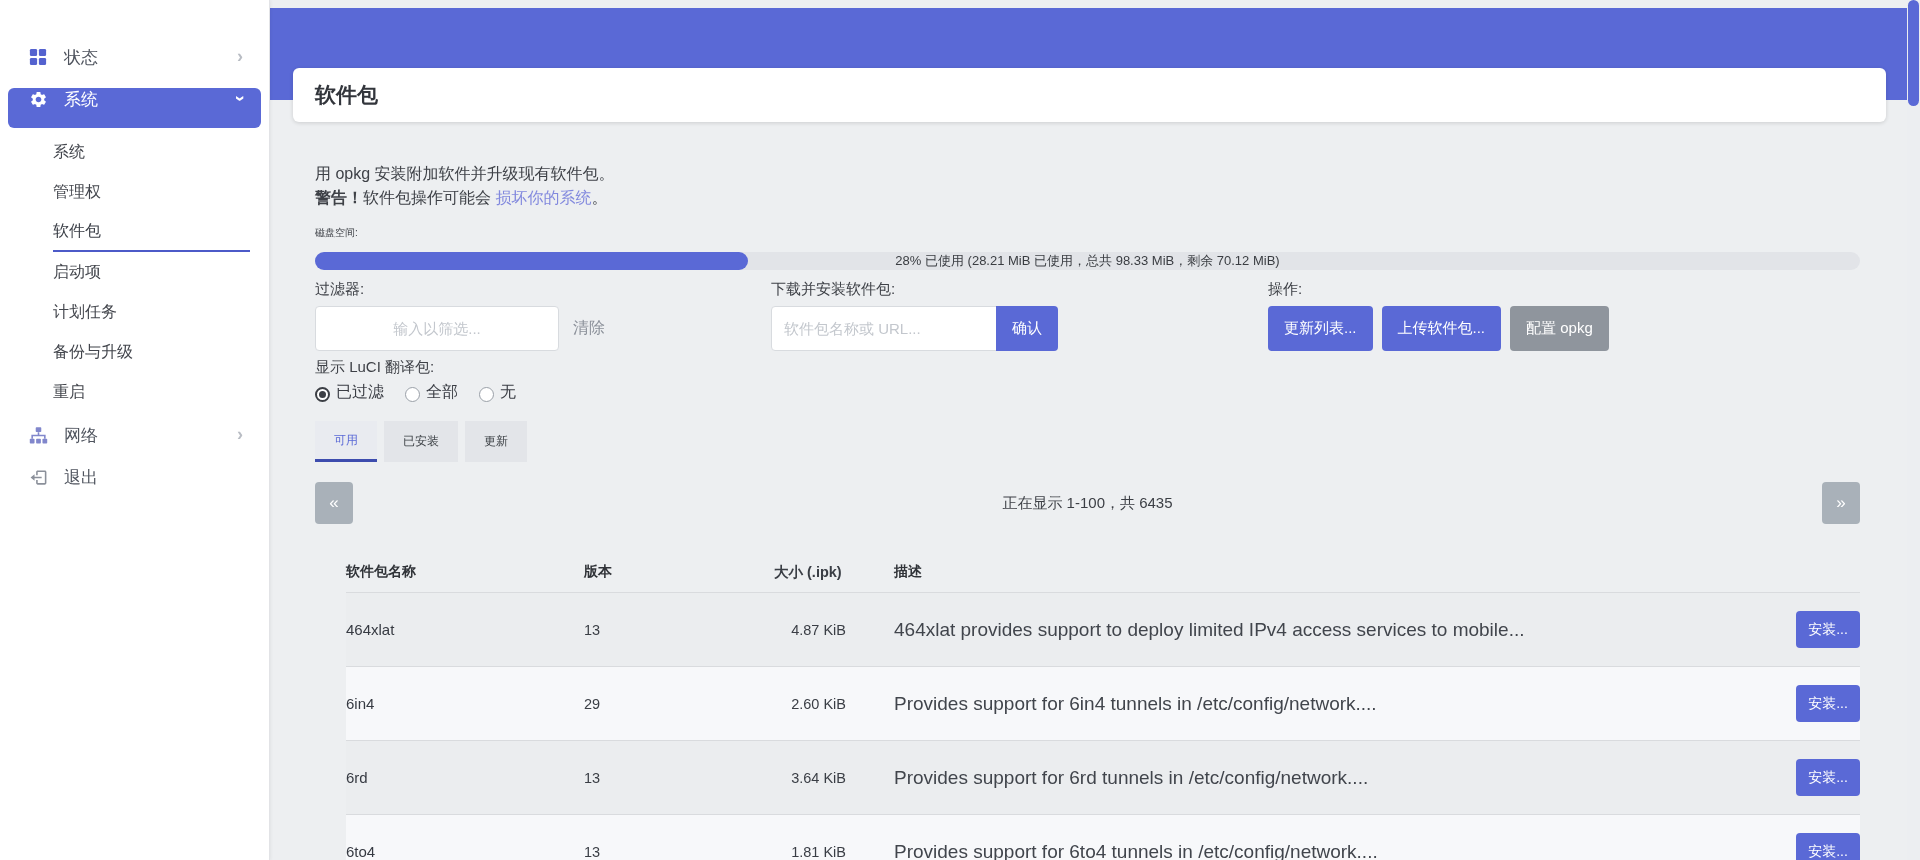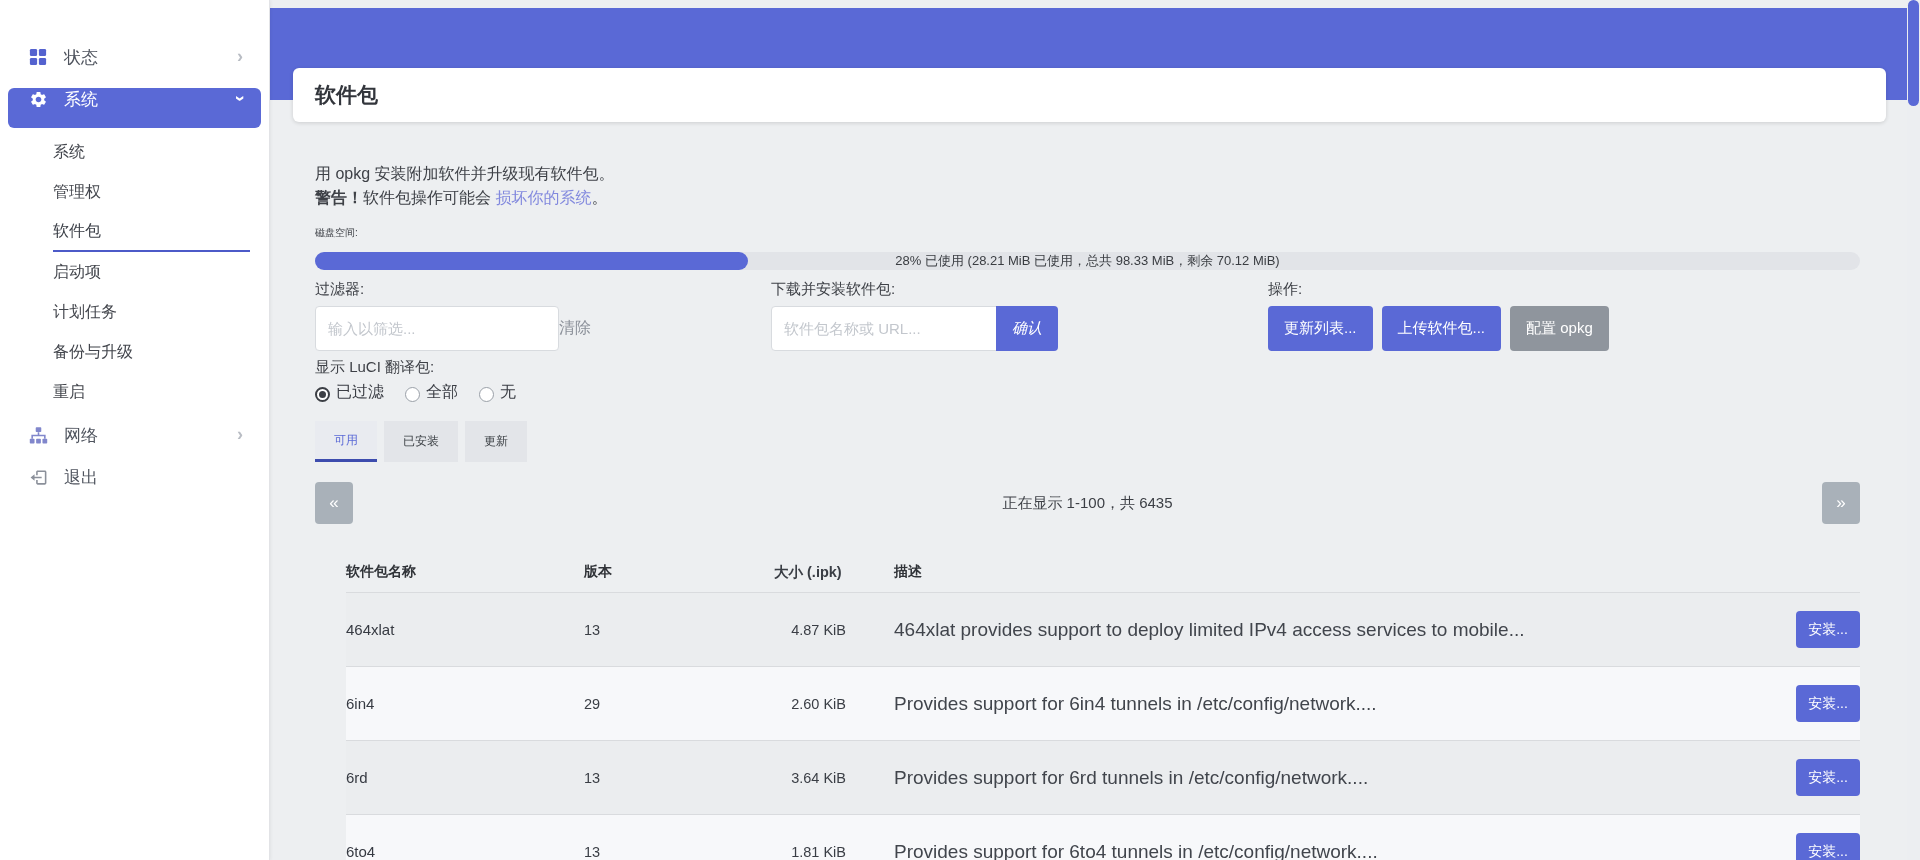--- a/index.html
+++ b/index.html
@@ -49,22 +49,22 @@
   .controls { position:relative; margin-top:10px; height:75px; }
   .grp { position:absolute; top:0; }
   .grp-label { font-size:15px; color:#3e4147; margin-bottom:7px; }
   .grp-row { display:flex; align-items:center; }
   .tinput { height:45px; border:1px solid #d8dbdf; border-radius:4px; padding:0 12px; font-size:15px;
     background:#fff; color:#333; outline:none; font-family:inherit; }
   .tinput::placeholder { color:#c3c7cd; }
   .btn { height:45px; border:none; border-radius:4px; background:#5a69d6; color:#fff; font-size:15px;
     padding:0 16px; cursor:pointer; font-family:inherit; }
   .btn-gray { background:#8f959d; }
-  .btn-attach { border-radius:0 4px 4px 0; margin-left:-2px; width:62px; padding:0;font-style:italic; }
-  .btn-clear { background:transparent; border:none; color:#8b9099; font-size:16px; margin-left:0;
+  .btn-attach { border-radius:0 4px 4px 0; margin-left:-2px; width:62px; padding:0; }
+  .btn-clear { background:transparent; border:none; color:#8b9099; font-size:16px; margin-left:14px;
     cursor:pointer; font-family:inherit; }
   .grp-act .btn { margin-right:9px; }
 
   .lang-label { margin-top:3px; font-size:15px; color:#3e4147; height:22px; }
   .radios { margin-top:4px; display:flex; align-items:center; }
   .radio-opt { display:flex; align-items:center; margin-right:21px; cursor:pointer; }
   .radio { width:15px; height:15px; border-radius:50%; border:1.5px solid #9aa0a8; background:#fff; }
   .radio.checked { border:2px solid #3c3f45; position:relative; }
   .radio.checked::after { content:''; position:absolute; left:2px; top:2px; width:7px; height:7px;
     border-radius:50%; background:#3c3f45; }
@@ -205,21 +205,21 @@
     <div class="disk-label">磁盘空间:</div>
     <div class="disk-bar">
       <div class="disk-fill" style="width: 28%;"></div>
       <div class="disk-text">28% 已使用 (28.21 MiB 已使用，总共 98.33 MiB，剩余 70.12 MiB)</div>
     </div>
 
     <div class="controls">
       <div class="grp" style="left:0">
         <div class="grp-label">过滤器:</div>
         <div class="grp-row">
-          <input class="tinput" style="width: 244px;" placeholder="输入以筛选...">
+          <input class="tinput" style="width: 244px; text-align: center;" placeholder="输入以筛选...">
           <button class="btn-clear">清除</button>
         </div>
       </div>
       <div class="grp" style="left:456px">
         <div class="grp-label">下载并安装软件包:</div>
         <div class="grp-row">
           <input class="tinput" style="width: 227px; border-radius: 4px 0px 0px 4px;" placeholder="软件包名称或 URL...">
           <button class="btn btn-attach">确认</button>
         </div>
       </div>

